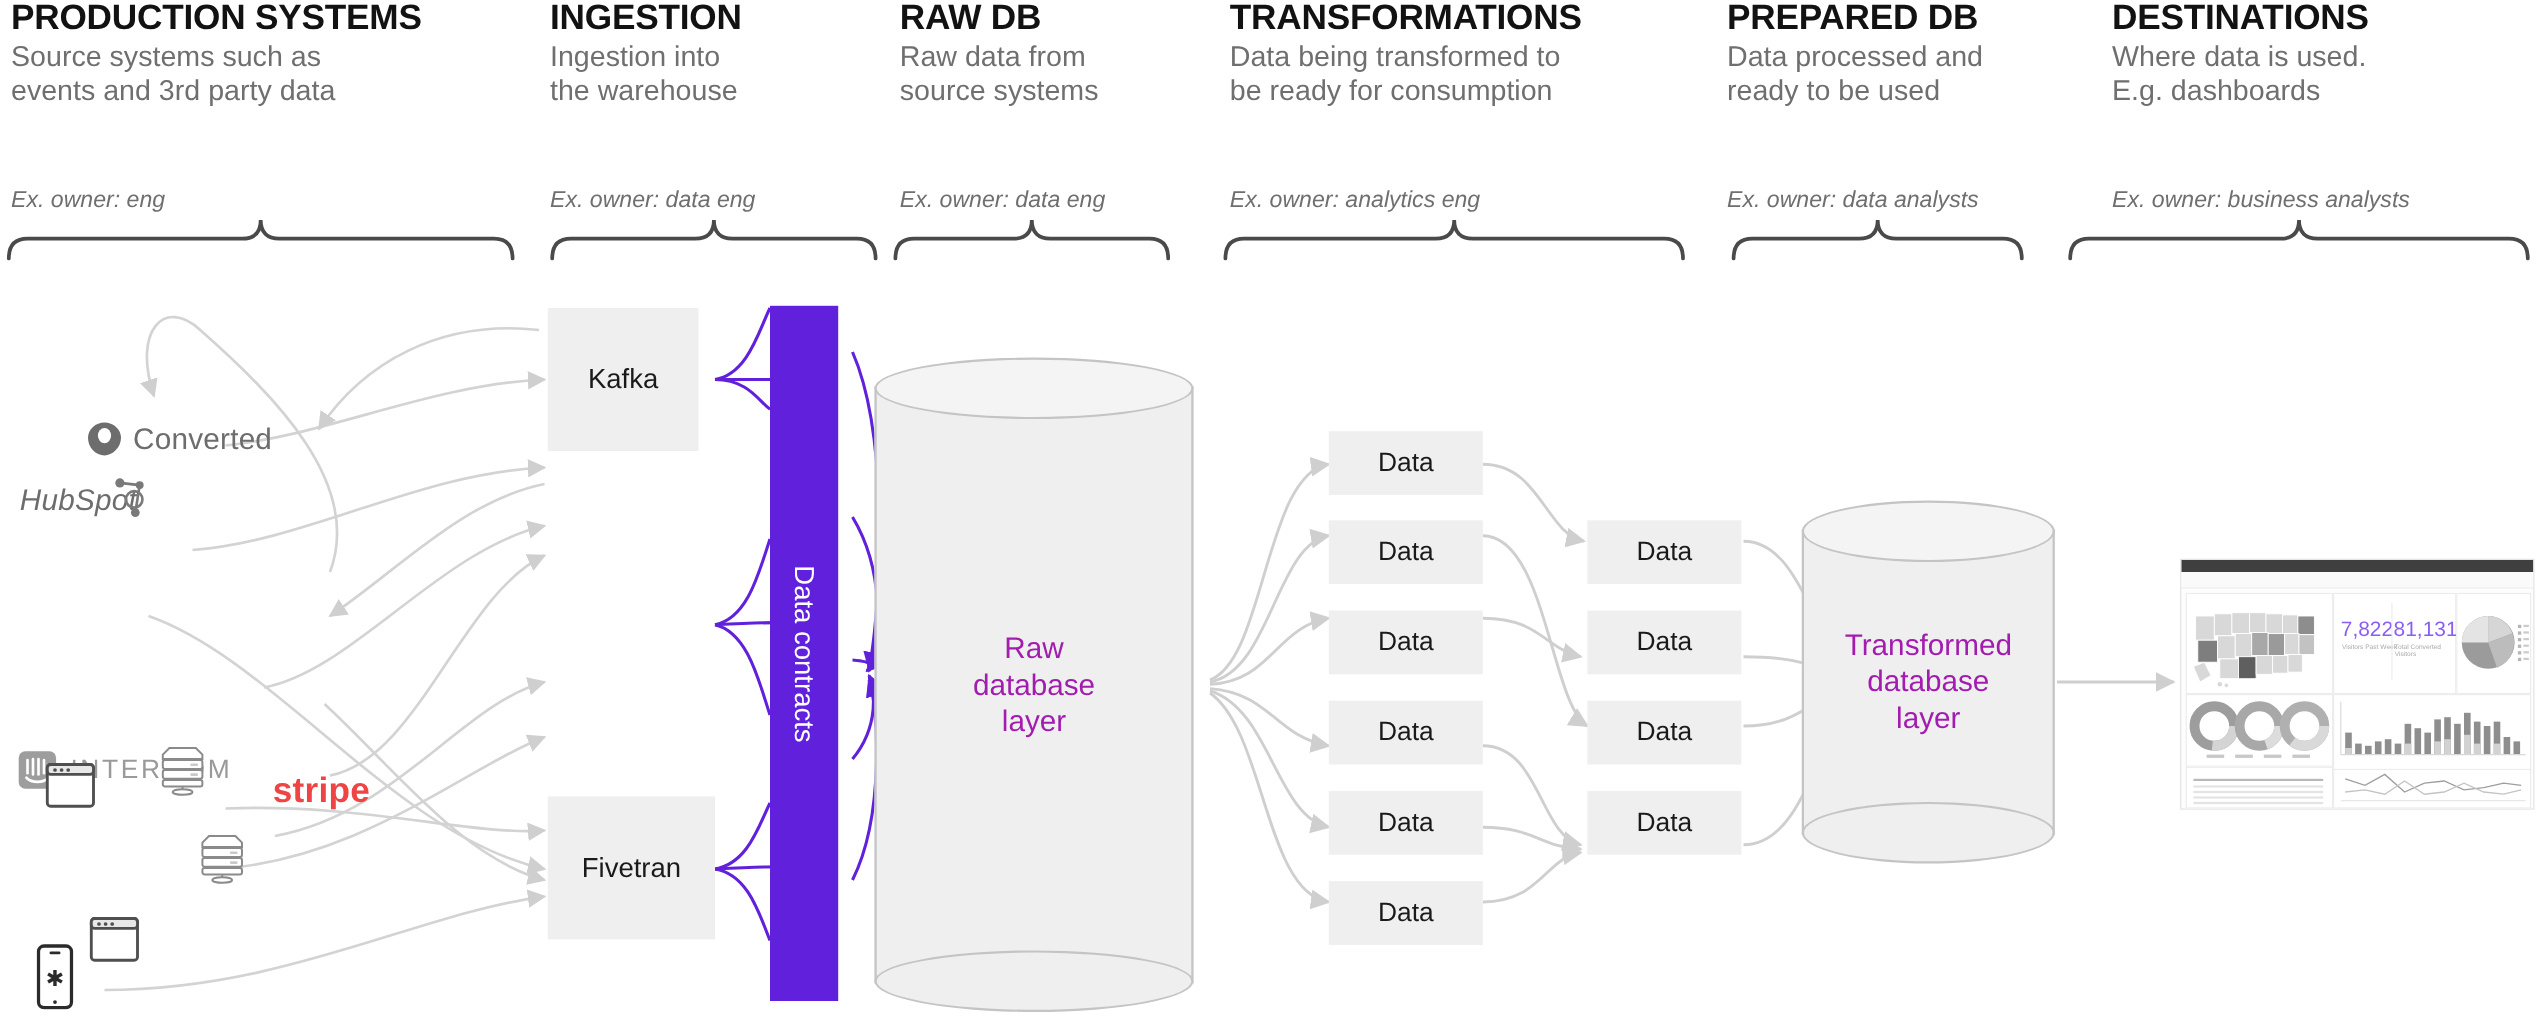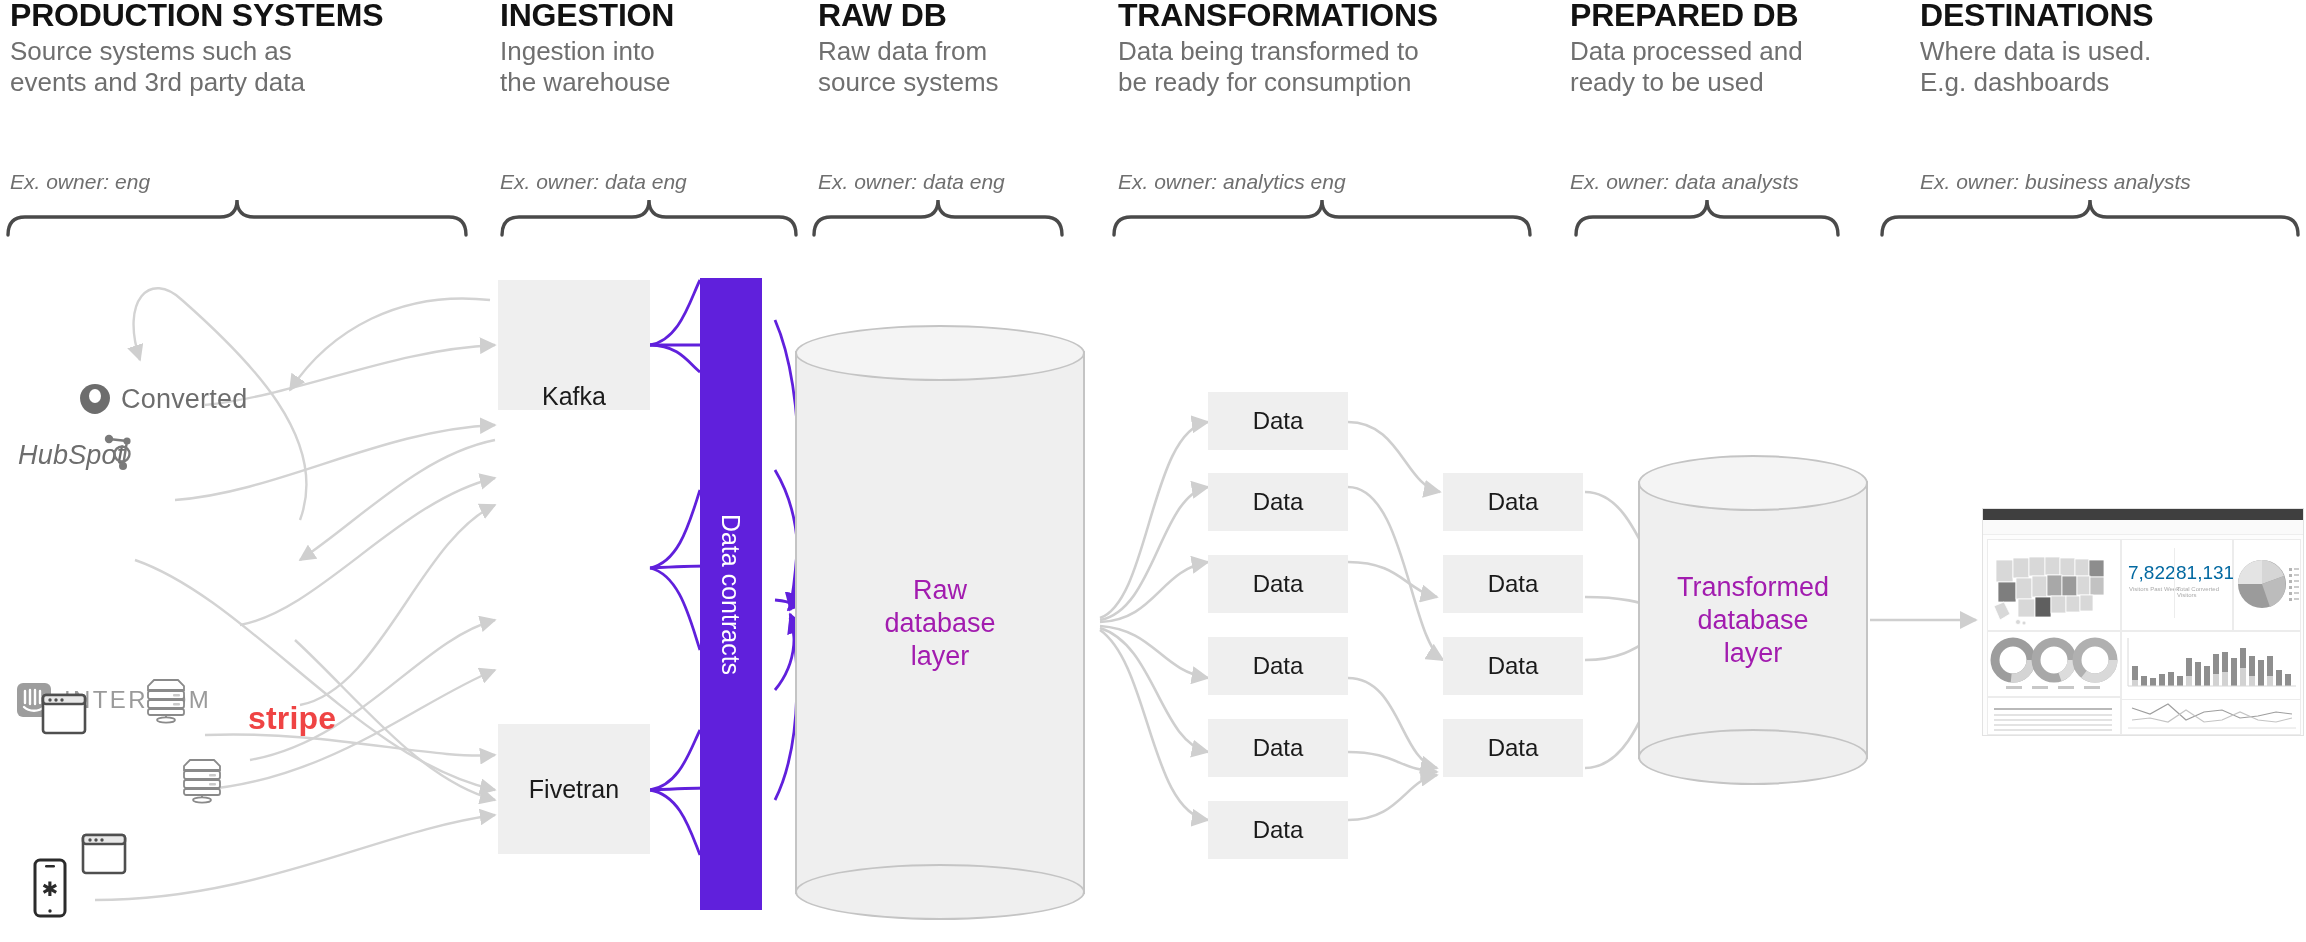--- a/index.html
+++ b/index.html
@@ -78,21 +78,21 @@
   .logo-txt.track{letter-spacing:2.4px;font-size:24px;color:#9a9a9a;}
 
   
   .dash{
     position:absolute;background:#fdfdfd;border:1px solid #e2e2e2;
     overflow:hidden;
   }
   .dash .topbar{position:absolute;left:0;top:0;right:0;height:11px;background:#3f3f3f;}
   .dash .subbar{position:absolute;left:0;top:11px;right:0;height:14px;background:#fafafa;border-bottom:1px solid #eee;}
   .dash-pane{position:absolute;background:#ffffff;border:1px solid #ececec;}
-  .kpi{position:absolute;font-size:19px;color:#0369a1;font-weight:400;}
+  .kpi{position:absolute;font-size:19px;color:#8b5cf6;font-weight:400;}
   .kpi-sub{position:absolute;font-size:6px;color:#aaa;}
   .tinyline{position:absolute;background:#e3e3e3;height:2px;}
 </style>
 </head>
 <body>
 
 <div id="stage">
 
   <div class="col-head" style="left:10px;width:320px;">
     <div class="col-title">PRODUCTION SYSTEMS</div>
@@ -314,21 +314,21 @@
 
   <div class="logo" style="left:33px;top:858px;">
     <svg width="34" height="60" viewBox="0 0 34 60">
       <rect x="2" y="2" width="30" height="56" rx="5" fill="#ffffff" stroke="#2b2b2b" stroke-width="3"></rect>
       <rect x="12" y="7" width="10" height="2.6" rx="1.3" fill="#2b2b2b"></rect>
       <text x="17" y="38" font-size="20" fill="#2b2b2b" text-anchor="middle" font-family="DejaVu Sans, sans-serif">✱</text>
       <circle cx="17" cy="53" r="1.7" fill="#2b2b2b"></circle>
     </svg>
   </div>
 
-  <div class="node" style="left:498px;top:280px;width:152px;height:130px;align-items:flex-end;">
+  <div class="node" style="left:498px;top:280px;width:137px;height:130px;">
     <span>Kafka</span>
   </div>
   <div class="node" style="left:498px;top:724px;width:152px;height:130px;">
     <span>Fivetran</span>
   </div>
 
   <div class="contract-bar" style="left:700px;top:278px;width:62px;height:632px;">
     <span>Data contracts</span>
   </div>
 

